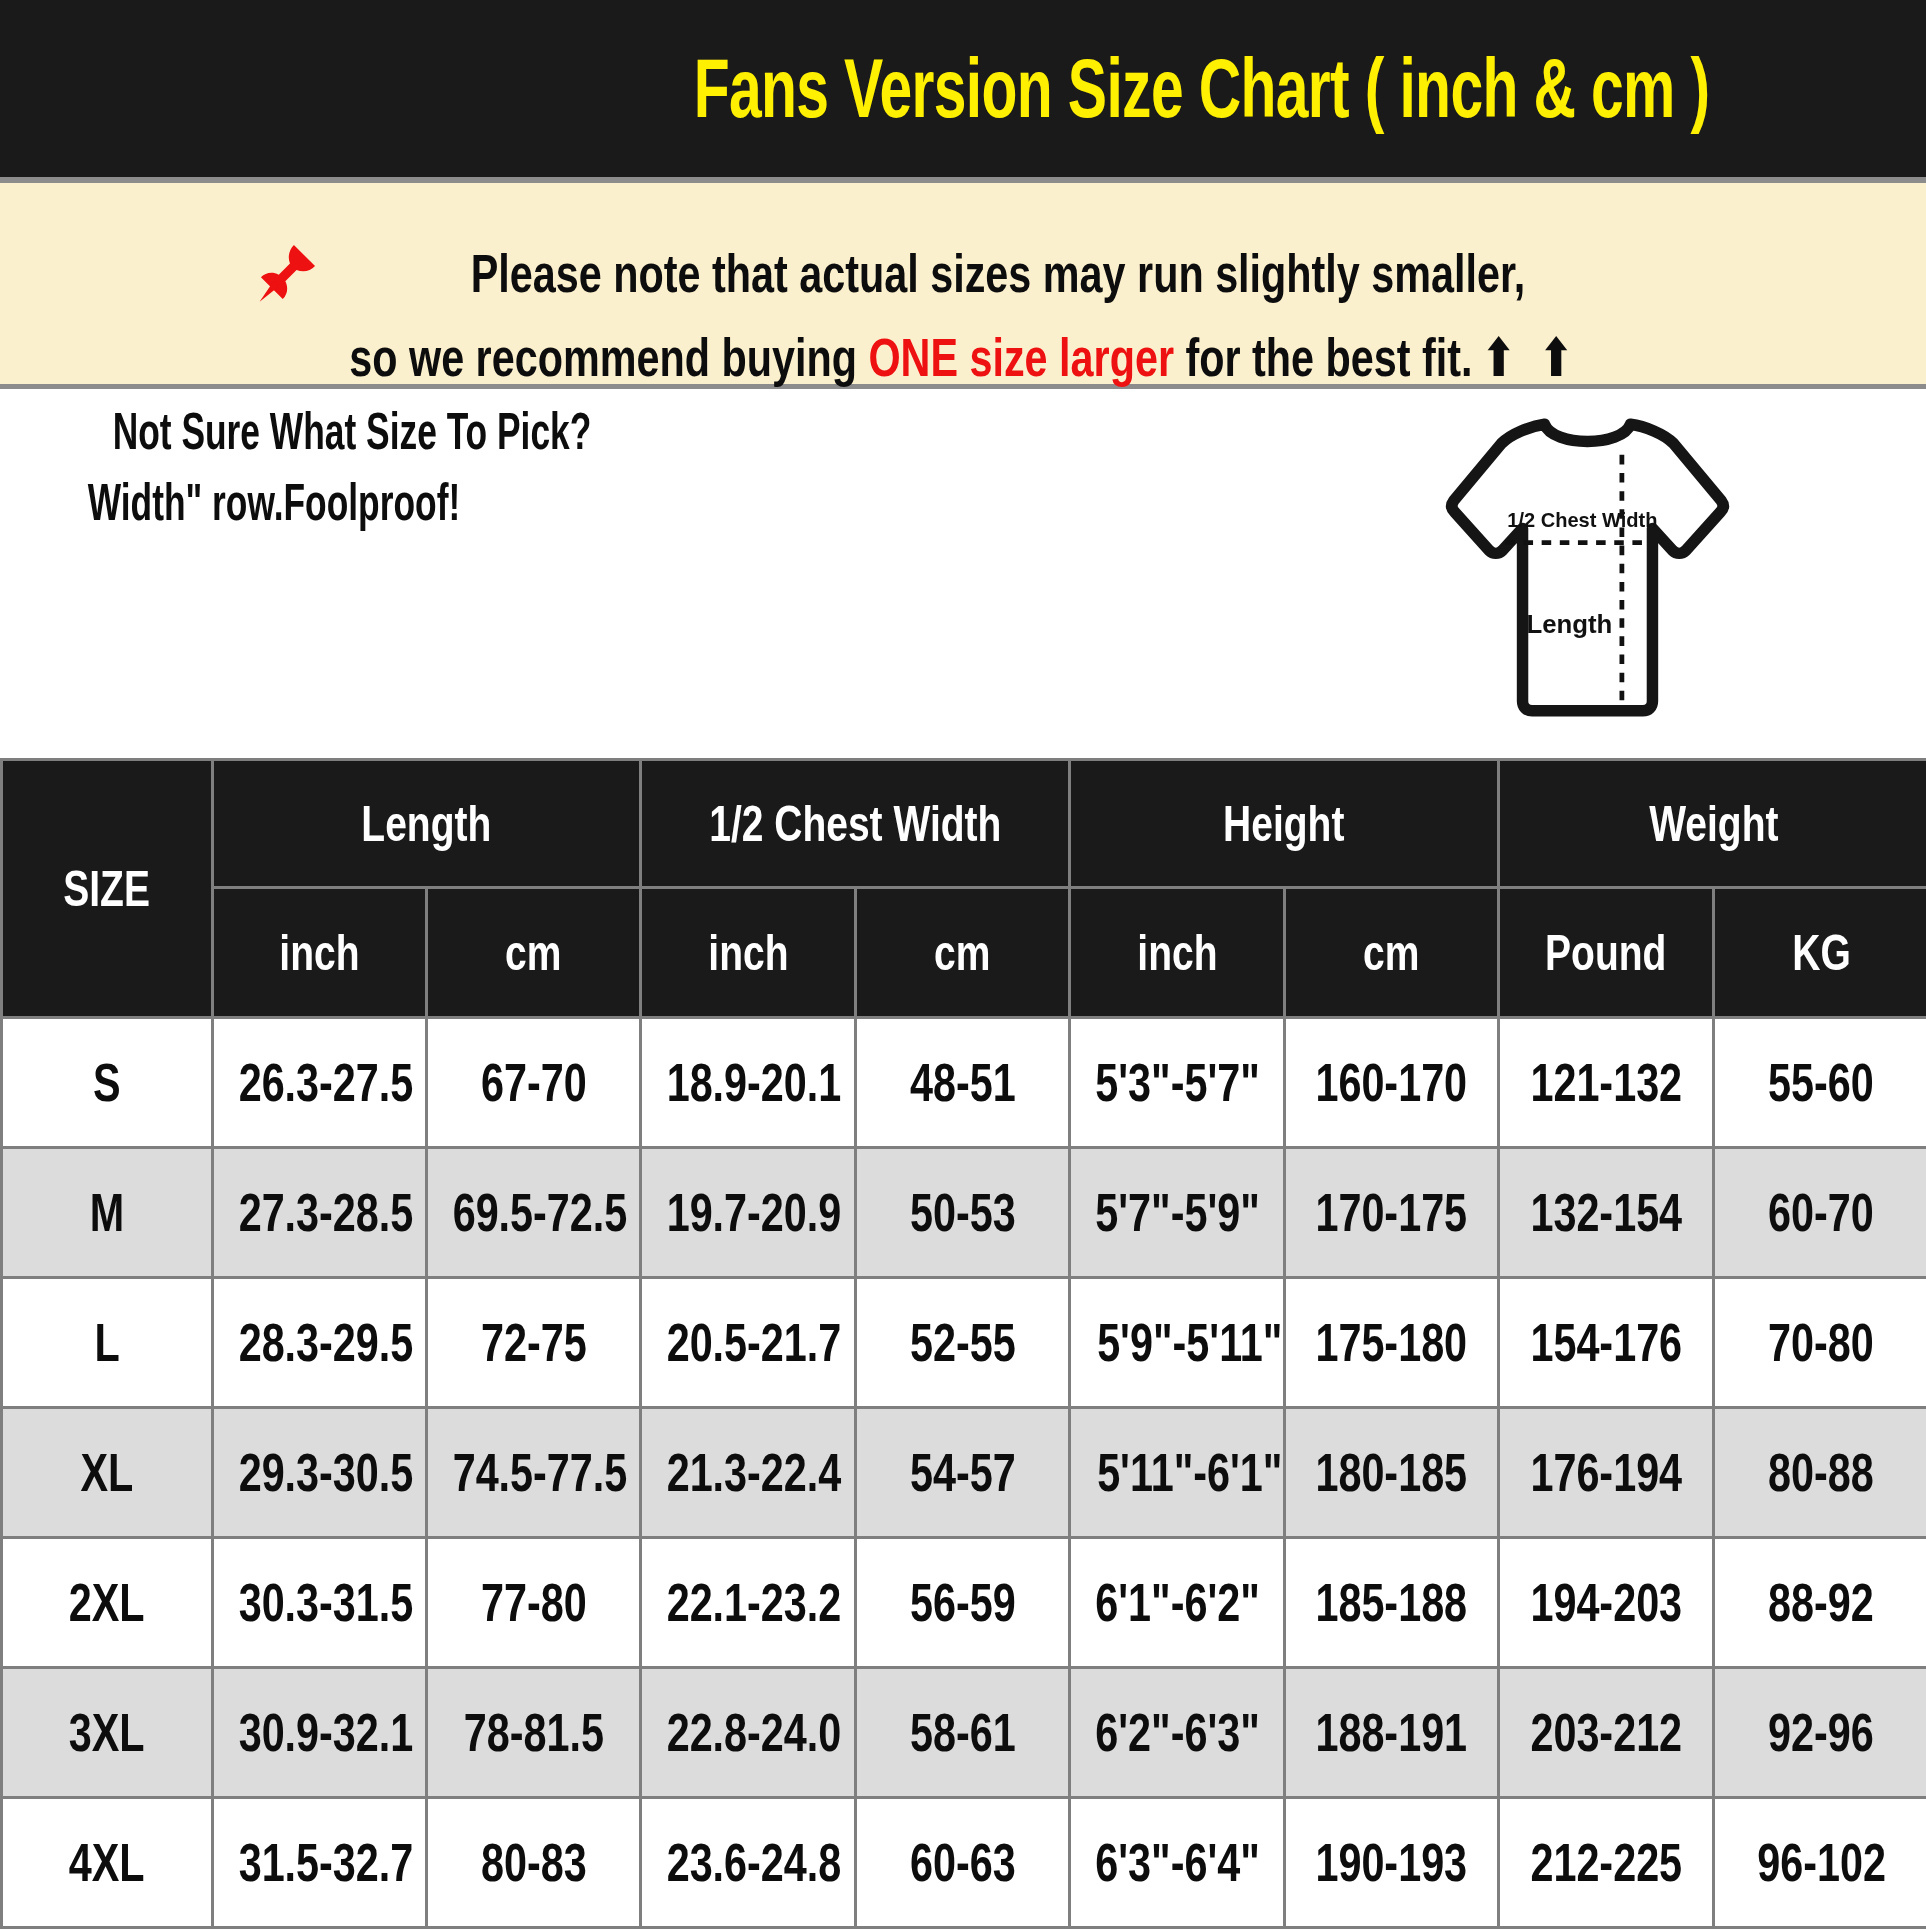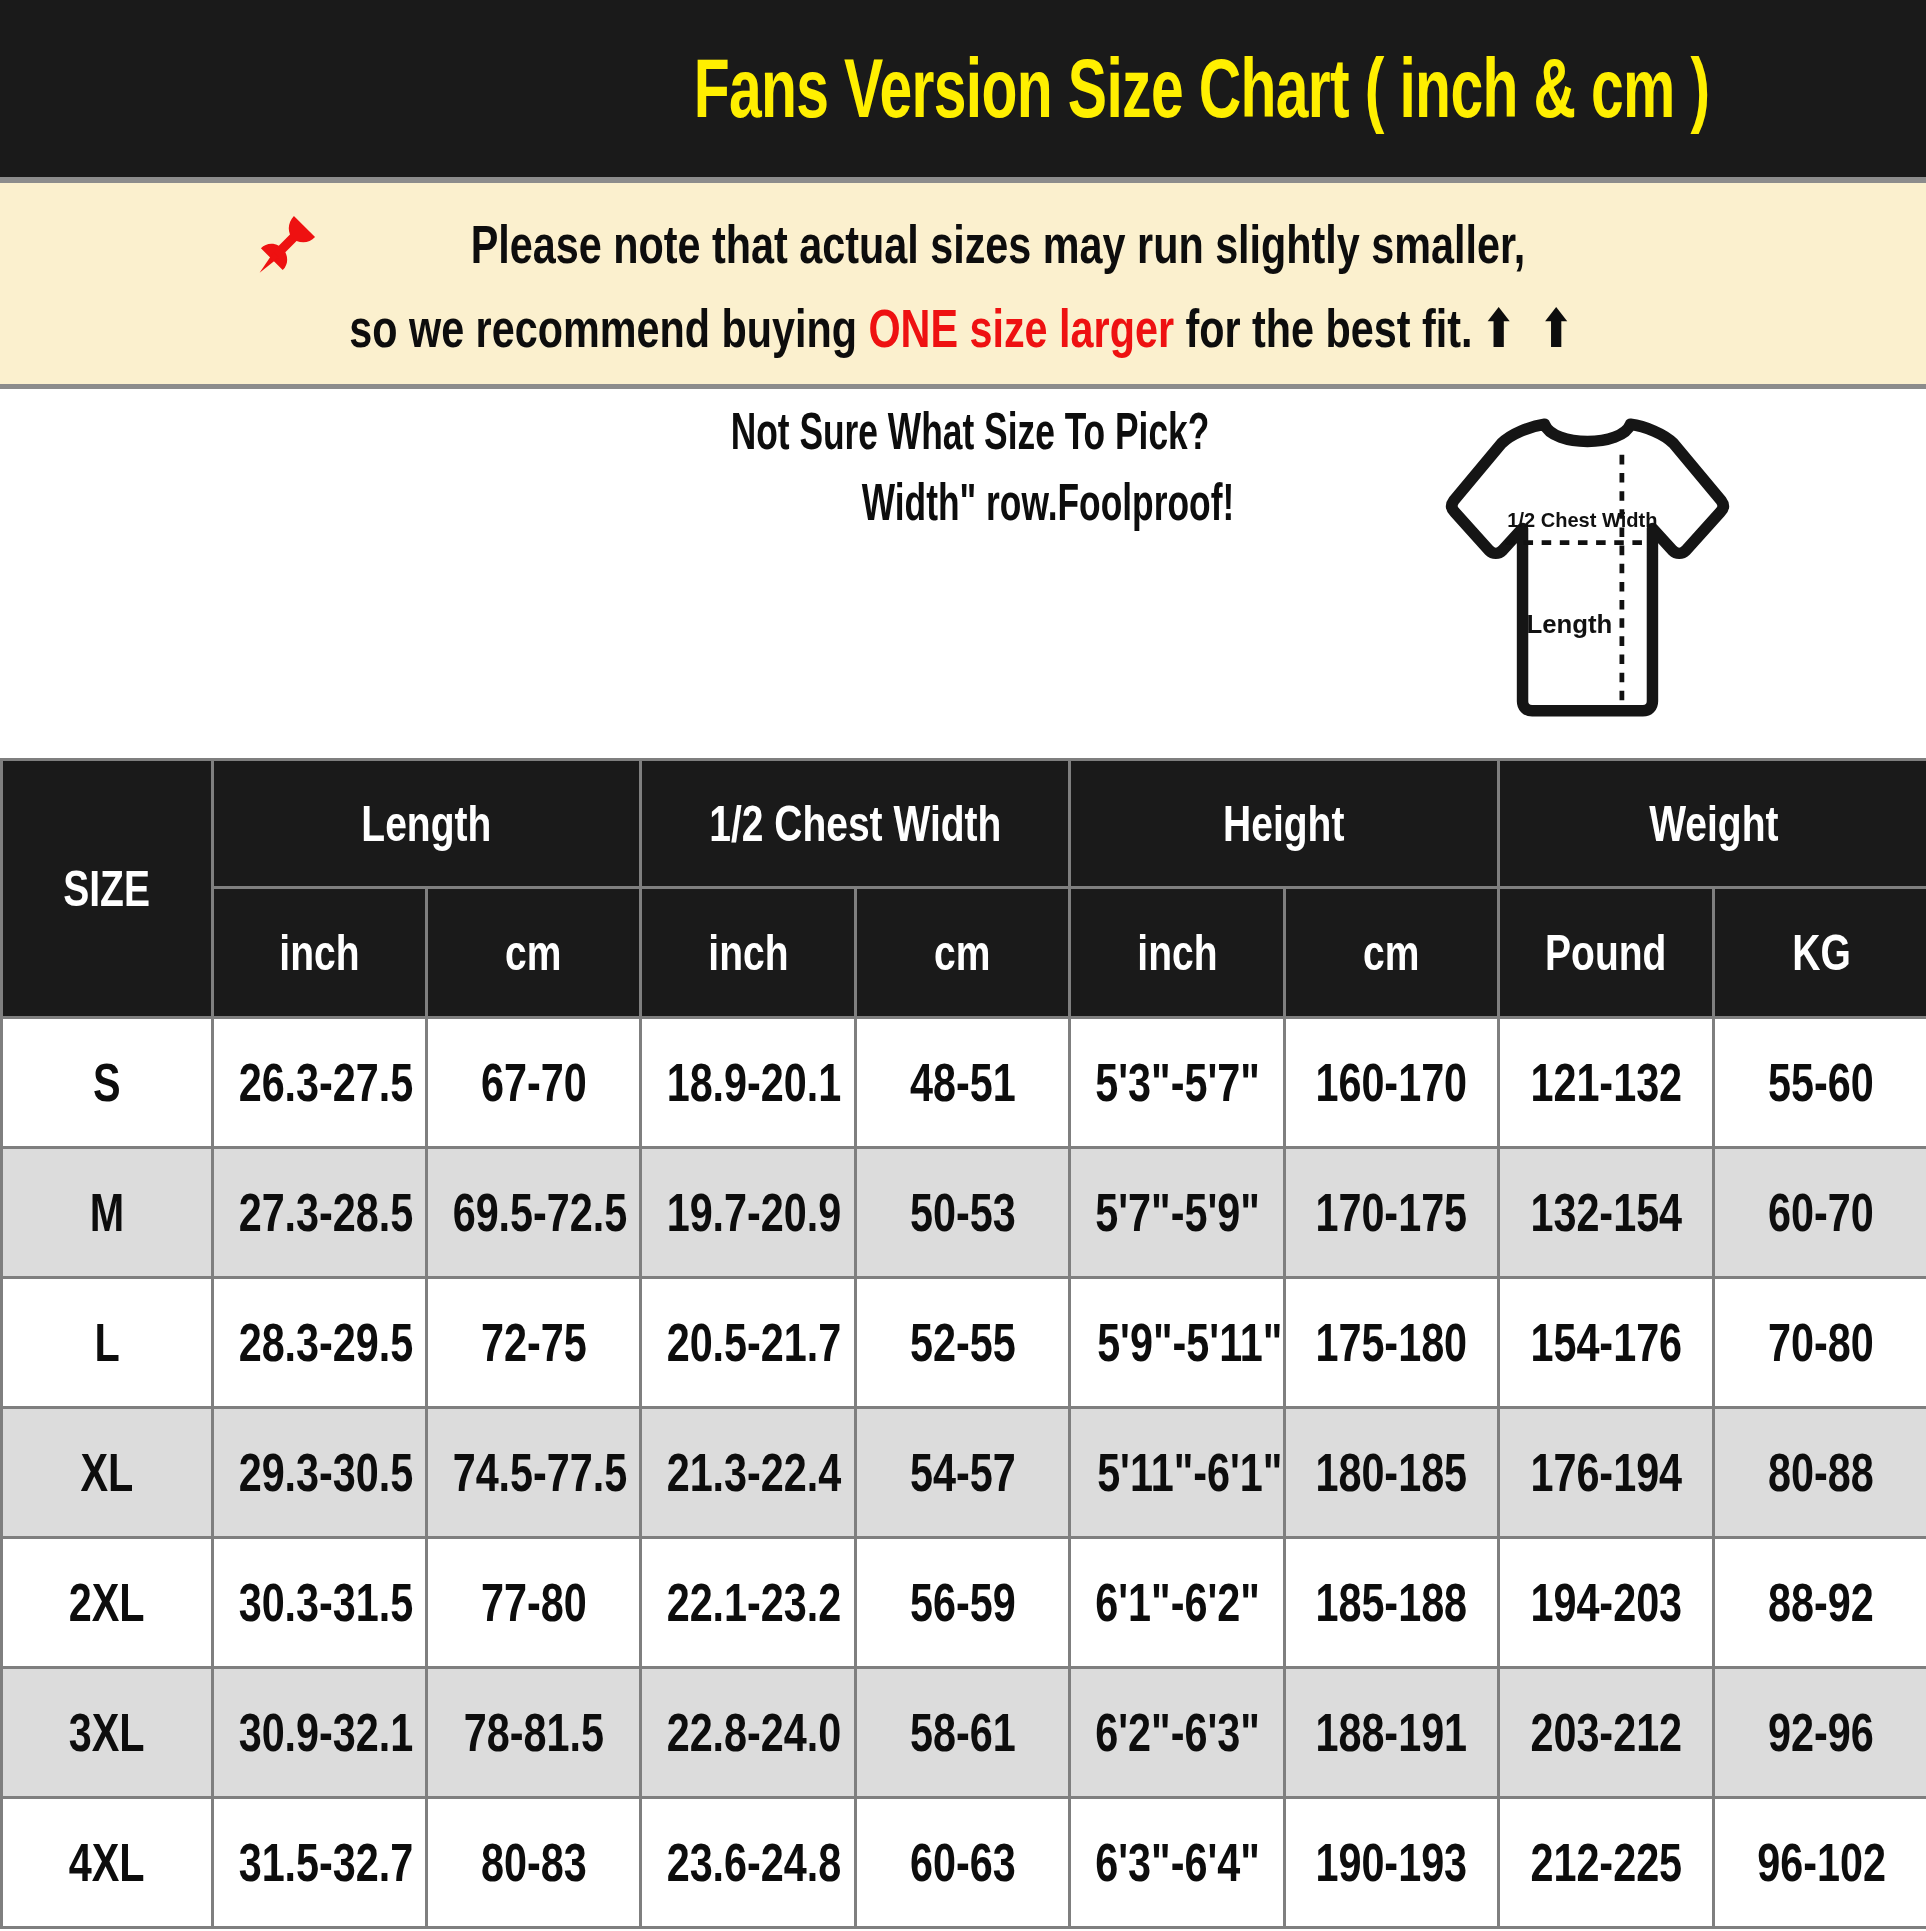--- a/index.html
+++ b/index.html
@@ -18,33 +18,33 @@
     height:177px;background:#1a1a1a;
     display:flex;align-items:center;justify-content:flex-end;
   }
   .title{font-size:84px;color:#ffef00;letter-spacing:-0.9px;transform:scaleX(0.70);}
 
   .divider{height:5.5px;background:#8c8c8c;}
 
   
   .note{
     height:201px;background:#fbf0ce;
-    display:flex;flex-direction:column;align-items:center;justify-content:center;
+    display:flex;flex-direction:column;align-items:center;justify-content:flex-end;
     gap:24px;font-size:53px;color:#0d0d0d;
   }
   .note-line{display:flex;align-items:center;line-height:1;}
   .pin{width:66px;height:66px;margin-right:3.7px;flex:0 0 auto;}
   .red{color:#ee1111;}
   .arrows{font-family:"DejaVu Sans",sans-serif;margin-left:11px;letter-spacing:5.5px;}
 
   
   .guide{position:relative;height:369px;background:#ffffff;}
   .guide-text{
     position:absolute;left:0;top:7.3px;width:1322px;
-    text-align:right;font-size:52px;line-height:71px;color:#0d0d0d;
+    text-align:left;font-size:52px;line-height:71px;color:#0d0d0d;
   }
   .gcond{transform:scaleX(0.68);}
   .shirt{position:absolute;left:1444px;top:20px;width:287px;height:320px;}
   .shirt text{font-family:"Liberation Sans","DejaVu Sans",sans-serif;font-weight:bold;fill:#111;}
 
   
   table{
     border-collapse:collapse;table-layout:fixed;width:1927px;
     border:3.7px solid #7f7f7f;
   }

